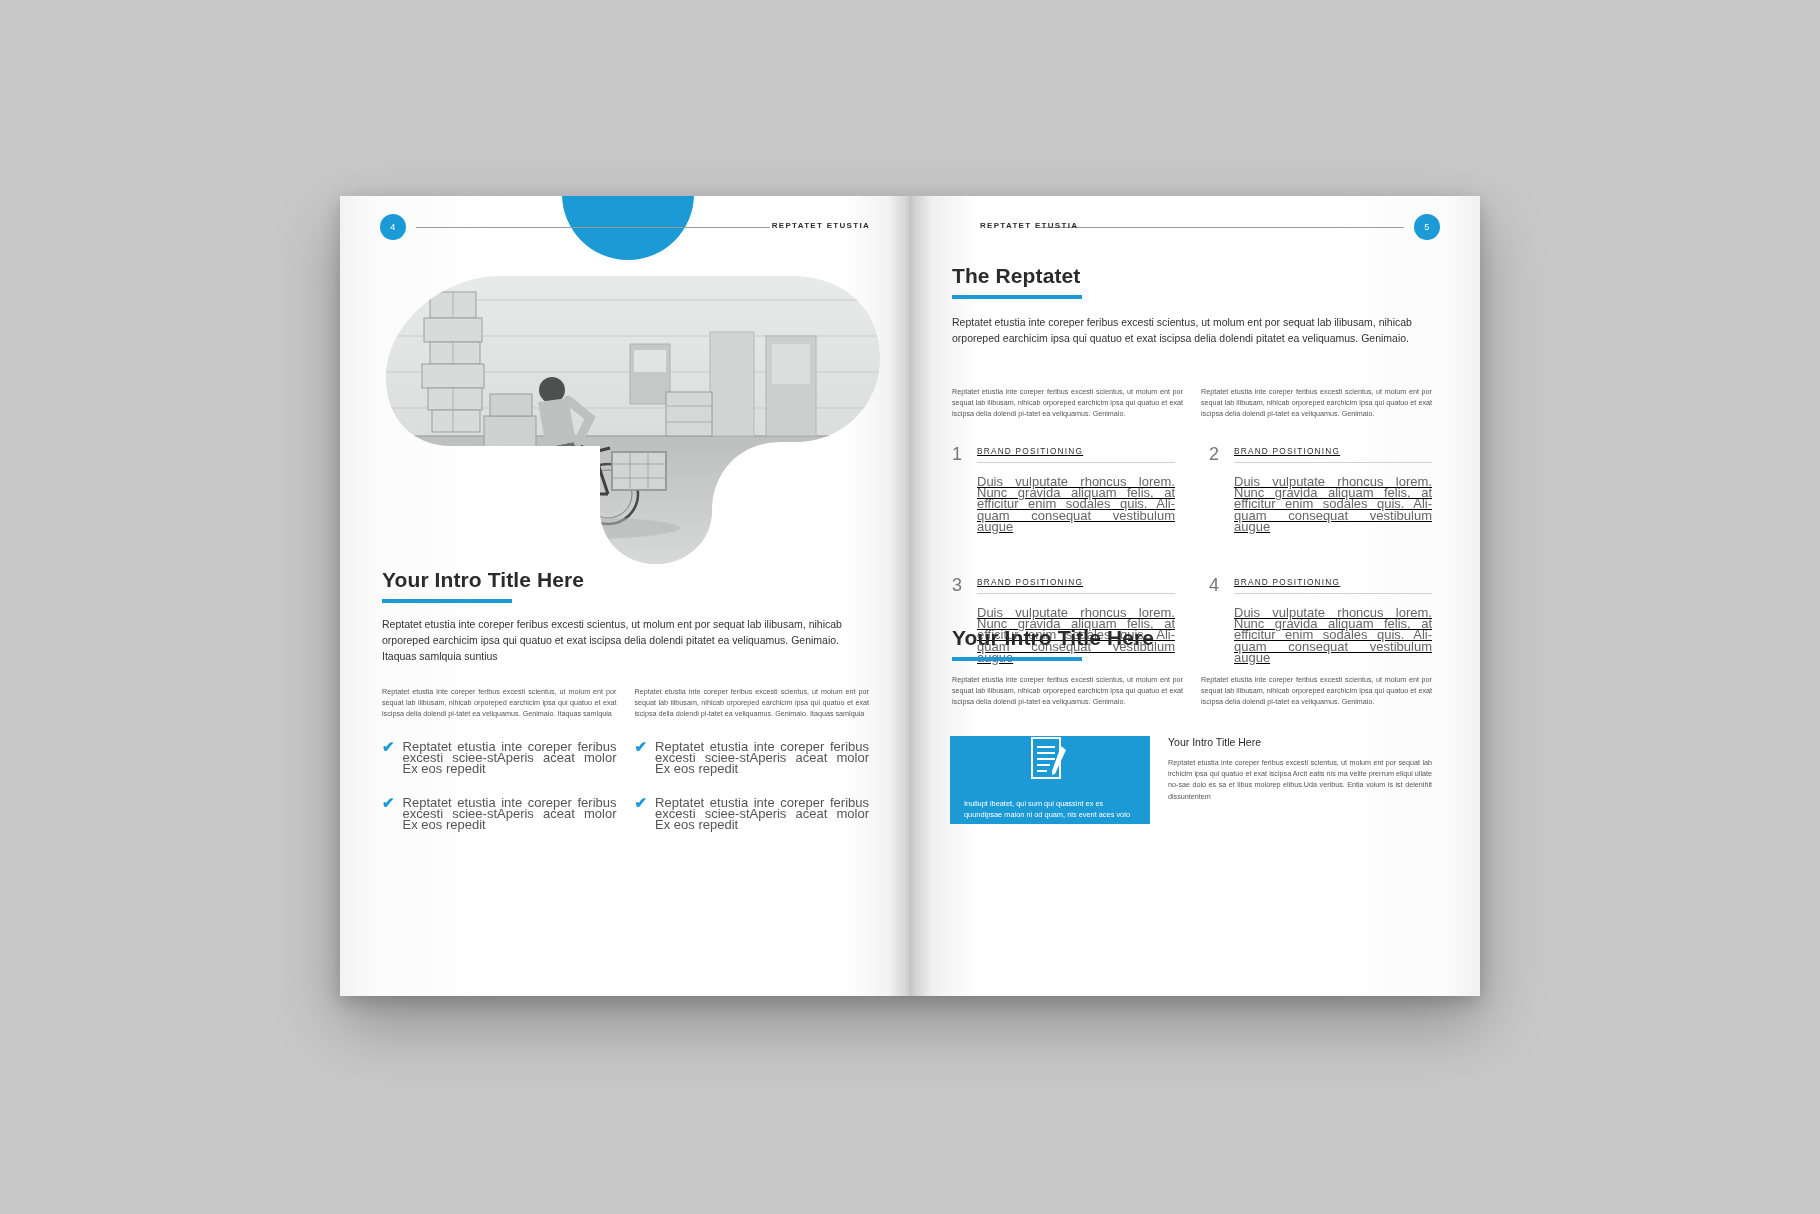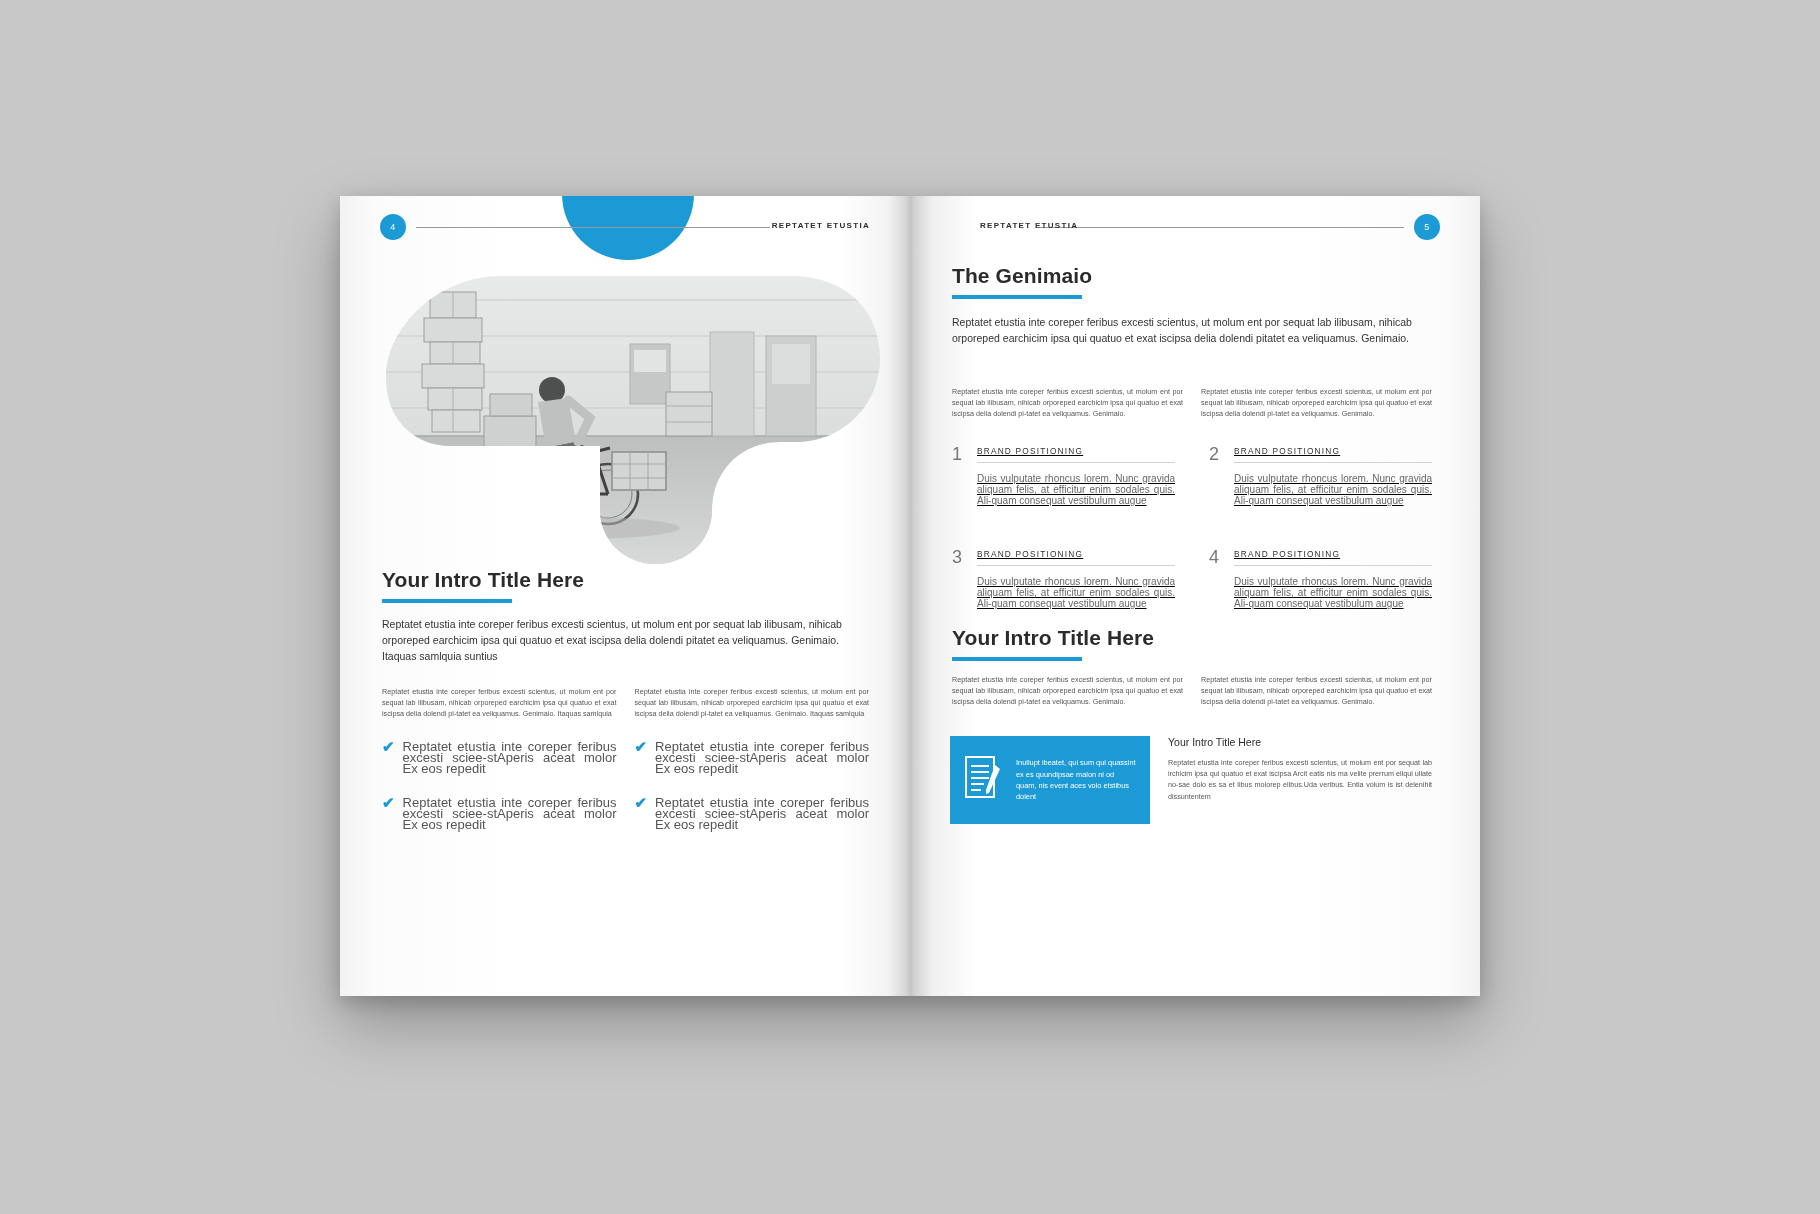--- a/index.html
+++ b/index.html
@@ -87,28 +87,28 @@
   .r-title-wrap{position:absolute;left:42px;top:68px;}
   .r-lead{position:absolute;left:42px;top:118px;width:480px;}
   .r-cols{position:absolute;left:42px;top:190px;width:480px;}
 
   .feature-grid{position:absolute;left:42px;top:250px;width:480px;display:grid;grid-template-columns:1fr 1fr;gap:32px 34px;}
   .feature{display:flex;gap:11px;}
   .f-num{font-size:18px;color:#777;font-weight:400;line-height:17px;flex:0 0 14px;}
   .f-body{flex:1;text-decoration:underline;}
   .f-head{font-size:8.3px;letter-spacing:1.2px;color:#2e2e2e;margin:0 0 6px 0;font-weight:400;}
   .f-rule{height:1px;background:#d2d2d2;margin-bottom:6px;}
-  .f-text{font-size:10px;line-height:11.2px;color:#666;text-align:justify;}
+  .f-text{font-size:13px;line-height:11.2px;color:#666;text-align:justify;}
 
   .r-title2-wrap{position:absolute;left:42px;top:430px;}
   .r-cols2{position:absolute;left:42px;top:478px;width:480px;}
 
   .bluebox{
     position:absolute;left:40px;top:540px;width:200px;height:88px;background:#1b9ad6;
-    display:flex;align-items:center;gap:12px;padding:0 14px;box-sizing:border-box;
+    display:flex;align-items:center;gap:12px;padding:0 14px;box-sizing:border-box;flex-direction:column;
   }
   .bluebox .doc-icon{flex:0 0 auto;}
   .bluebox .bb-text{font-size:7.4px;line-height:11.4px;color:#fff;}
 
   .sidebox{position:absolute;left:258px;top:540px;width:264px;}
   .sidebox h4{font-size:10.5px;font-weight:400;color:#2b2b2b;margin:0 0 9px 0;}
 </style>
 </head>
 <body>
 
@@ -266,21 +266,21 @@
       </div>
     </div>
 
     <div class="page right">
 
       <div class="page-num">5</div>
       <div class="hrule"></div>
       <div class="run-head">REPTATET ETUSTIA</div>
 
       <div class="r-title-wrap">
-        <h1 class="title">The Genimaio</h1>
+        <h1 class="title">The Reptatet</h1>
         <div class="title-underline"></div>
       </div>
 
       <p class="lead r-lead">Reptatet etustia inte coreper feribus excesti scientus, ut molum ent por sequat lab ilibusam, nihicab orporeped earchicim ipsa qui quatuo et exat iscipsa delia dolendi pitatet ea veliquamus. Genimaio.</p>
 
       <div class="cols2 r-cols">
         <div>
             <p class="body-sm">Reptatet etustia inte coreper feribus excesti scientus, ut molum ent por sequat lab ilibusam, nihicab orporeped earchicim ipsa qui quatuo et exat iscipsa delia dolendi pi-tatet ea veliquamus. Genimaio.</p>
           </div>
         <div>

